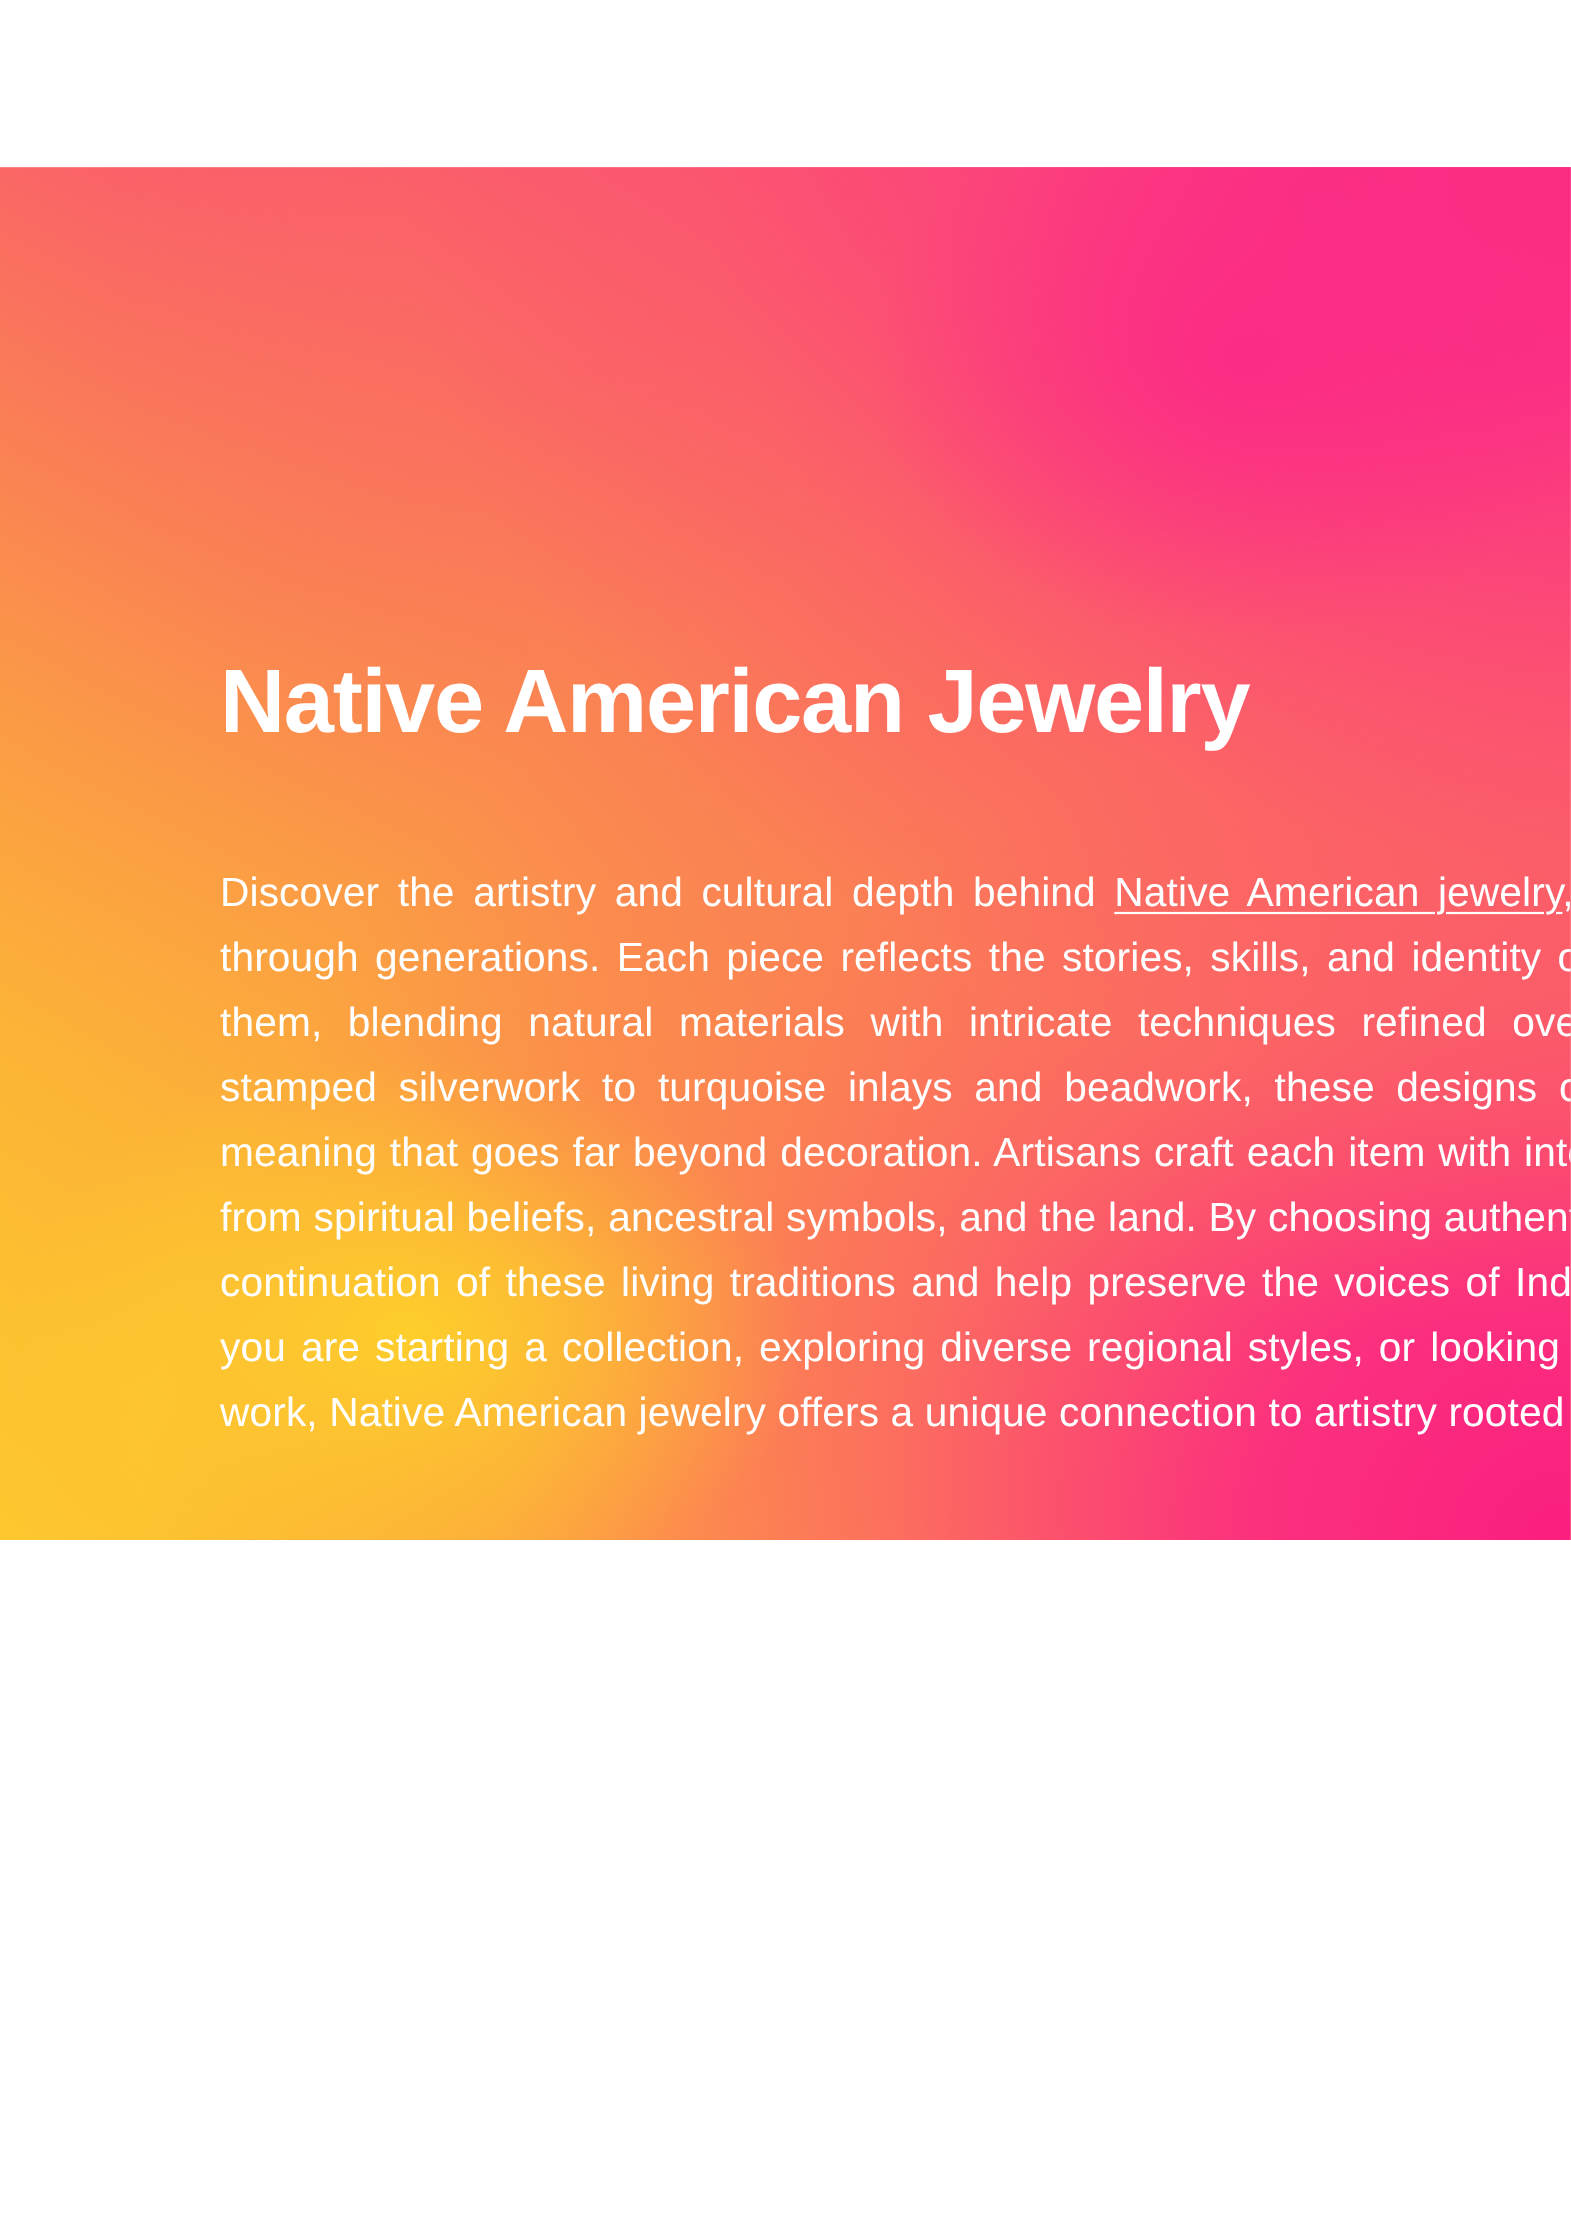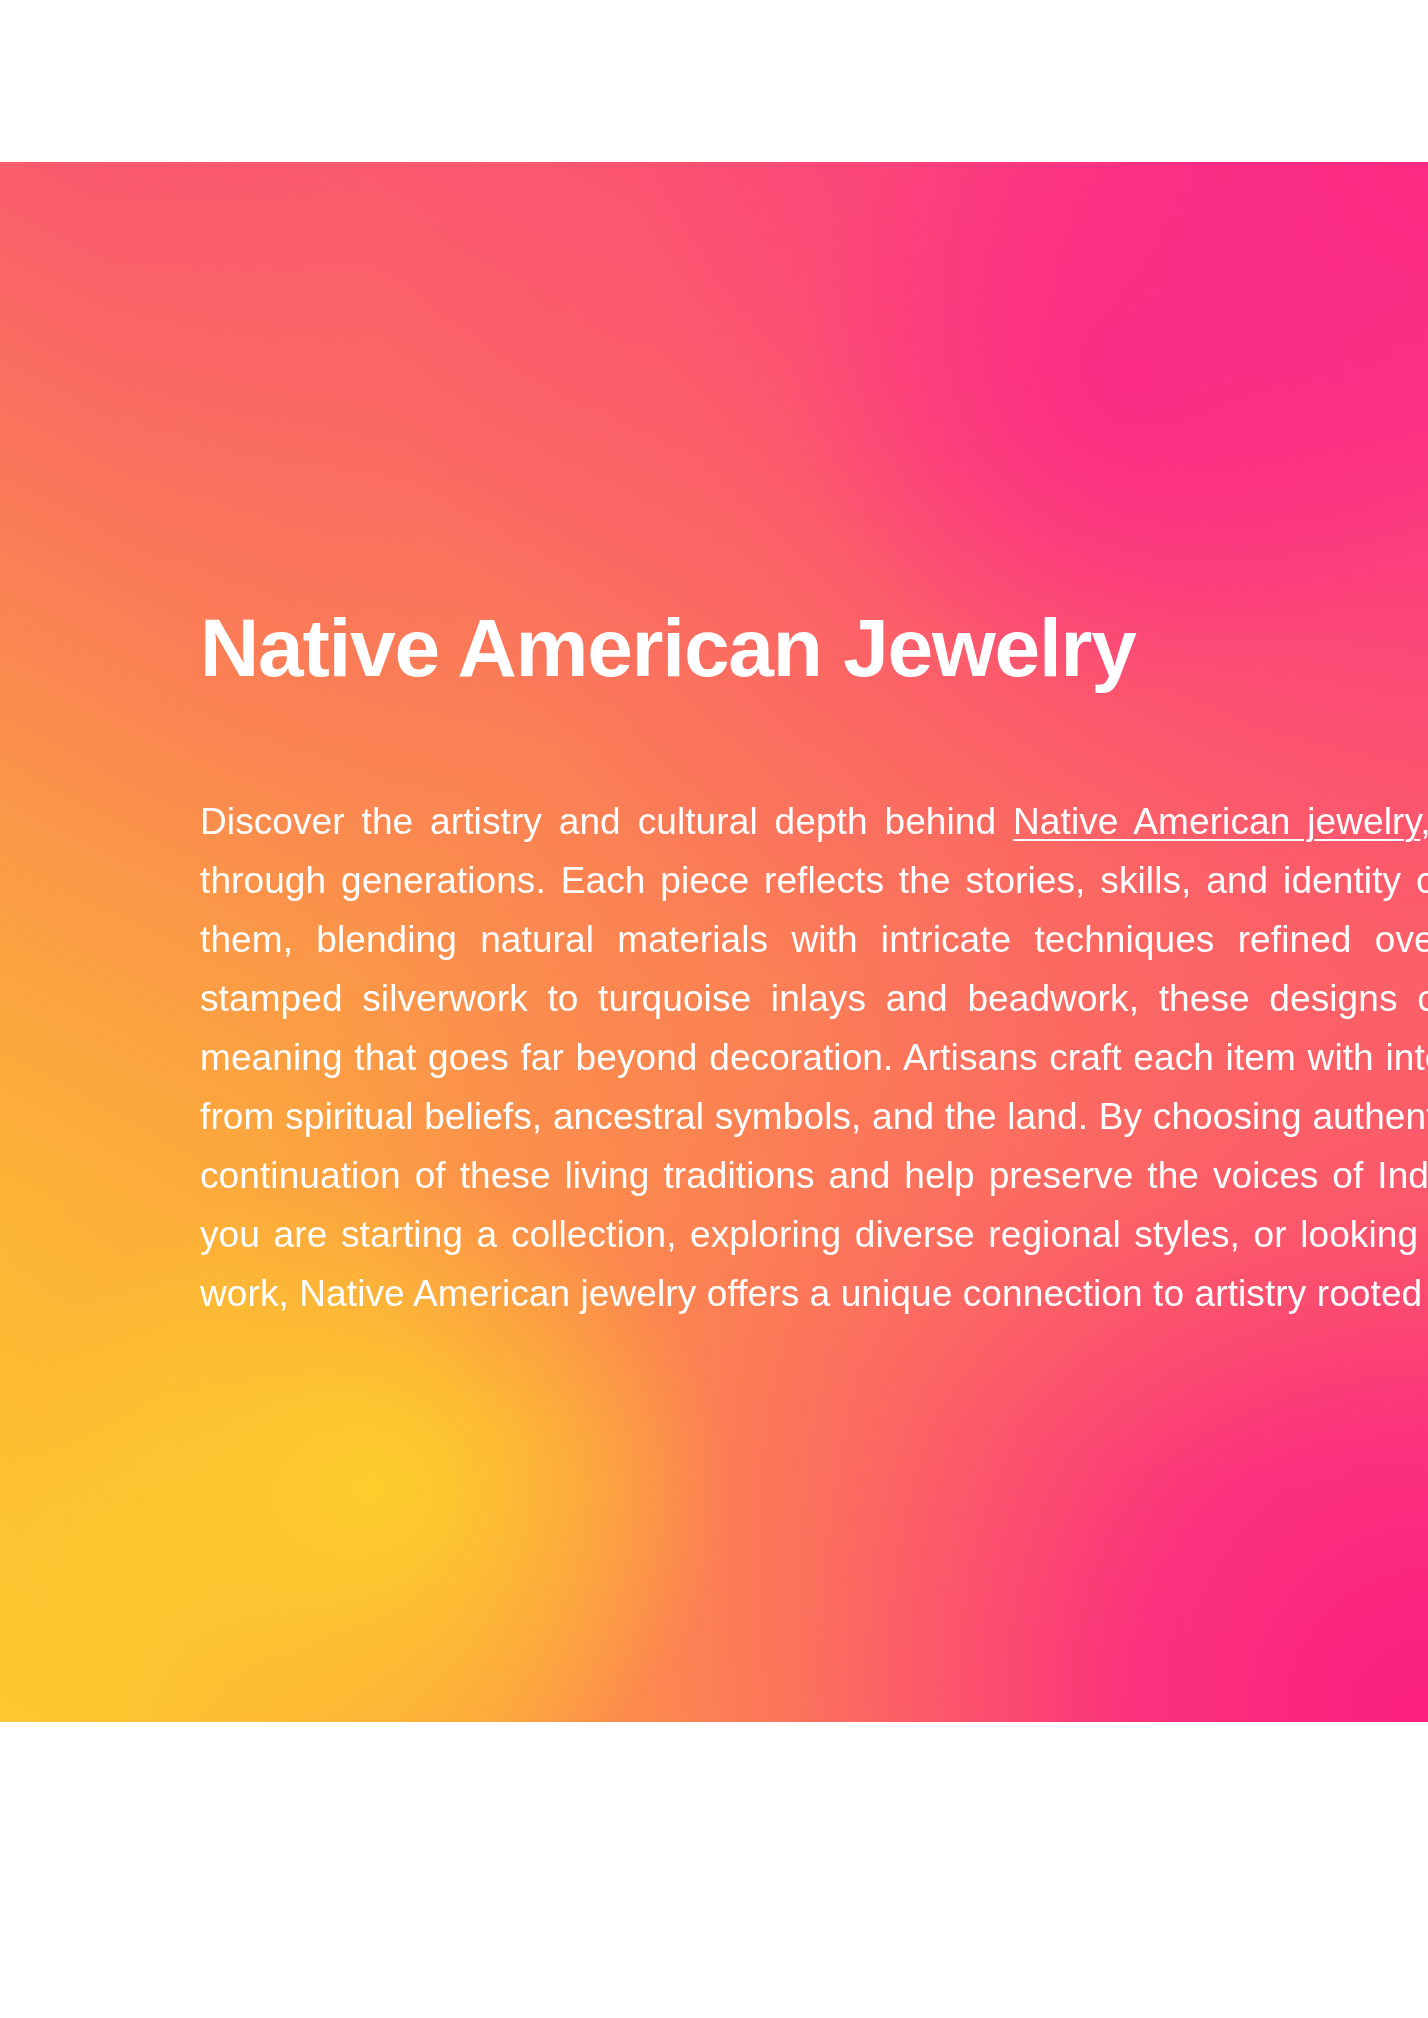--- a/index.html
+++ b/index.html
@@ -19,23 +19,23 @@
     position: absolute;
     inset: 0;
     background: #ffffff;
     overflow: hidden;
   }
 
   
   .hero {
     position: absolute;
     left: 0;
-    top: 162px;
+    top: 152px;
     width: 1428px;
-    height: 1560px;
+    height: 1248px;
     overflow: hidden;
     background:
       radial-gradient(120% 110% at 100% 0%,
         rgba(251,42,130,1.0) 0%,
         rgba(251,48,132,0.95) 14%,
         rgba(252,70,120,0.72) 30%,
         rgba(252,103,98,0.42) 46%,
         rgba(253,150,72,0.16) 62%,
         rgba(253,190,55,0.0) 78%),
       radial-gradient(130% 120% at 100% 100%,

